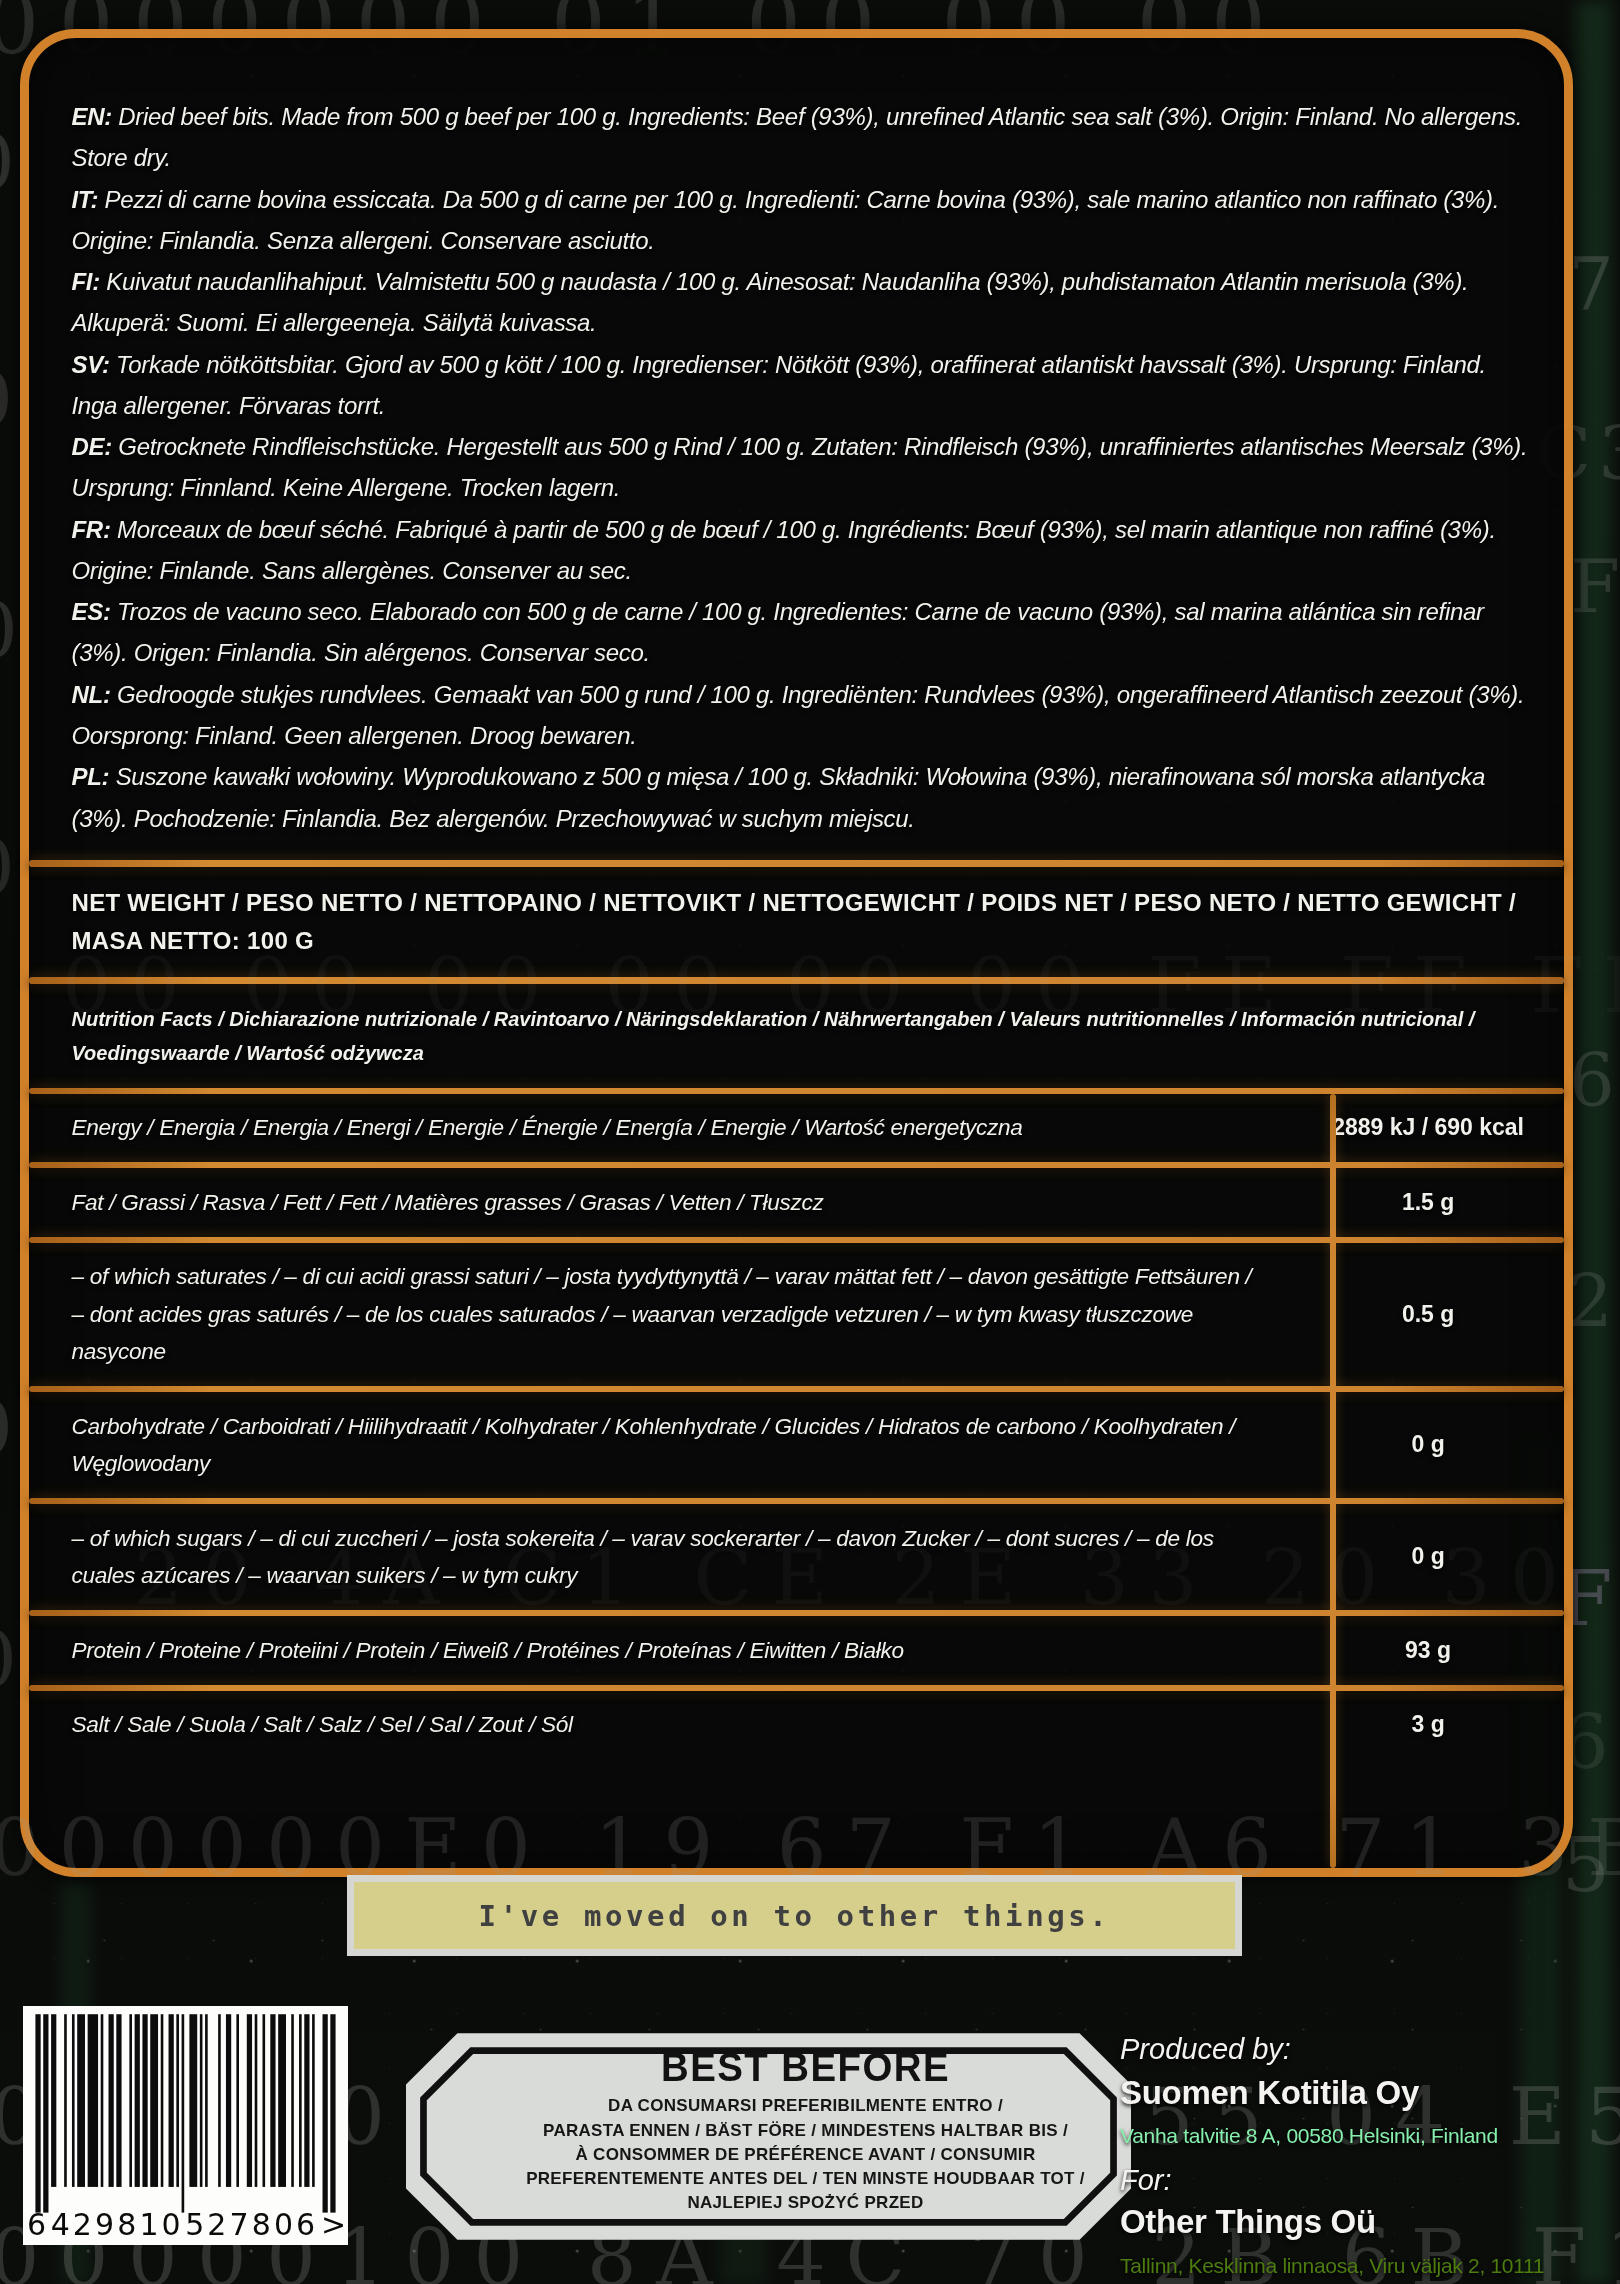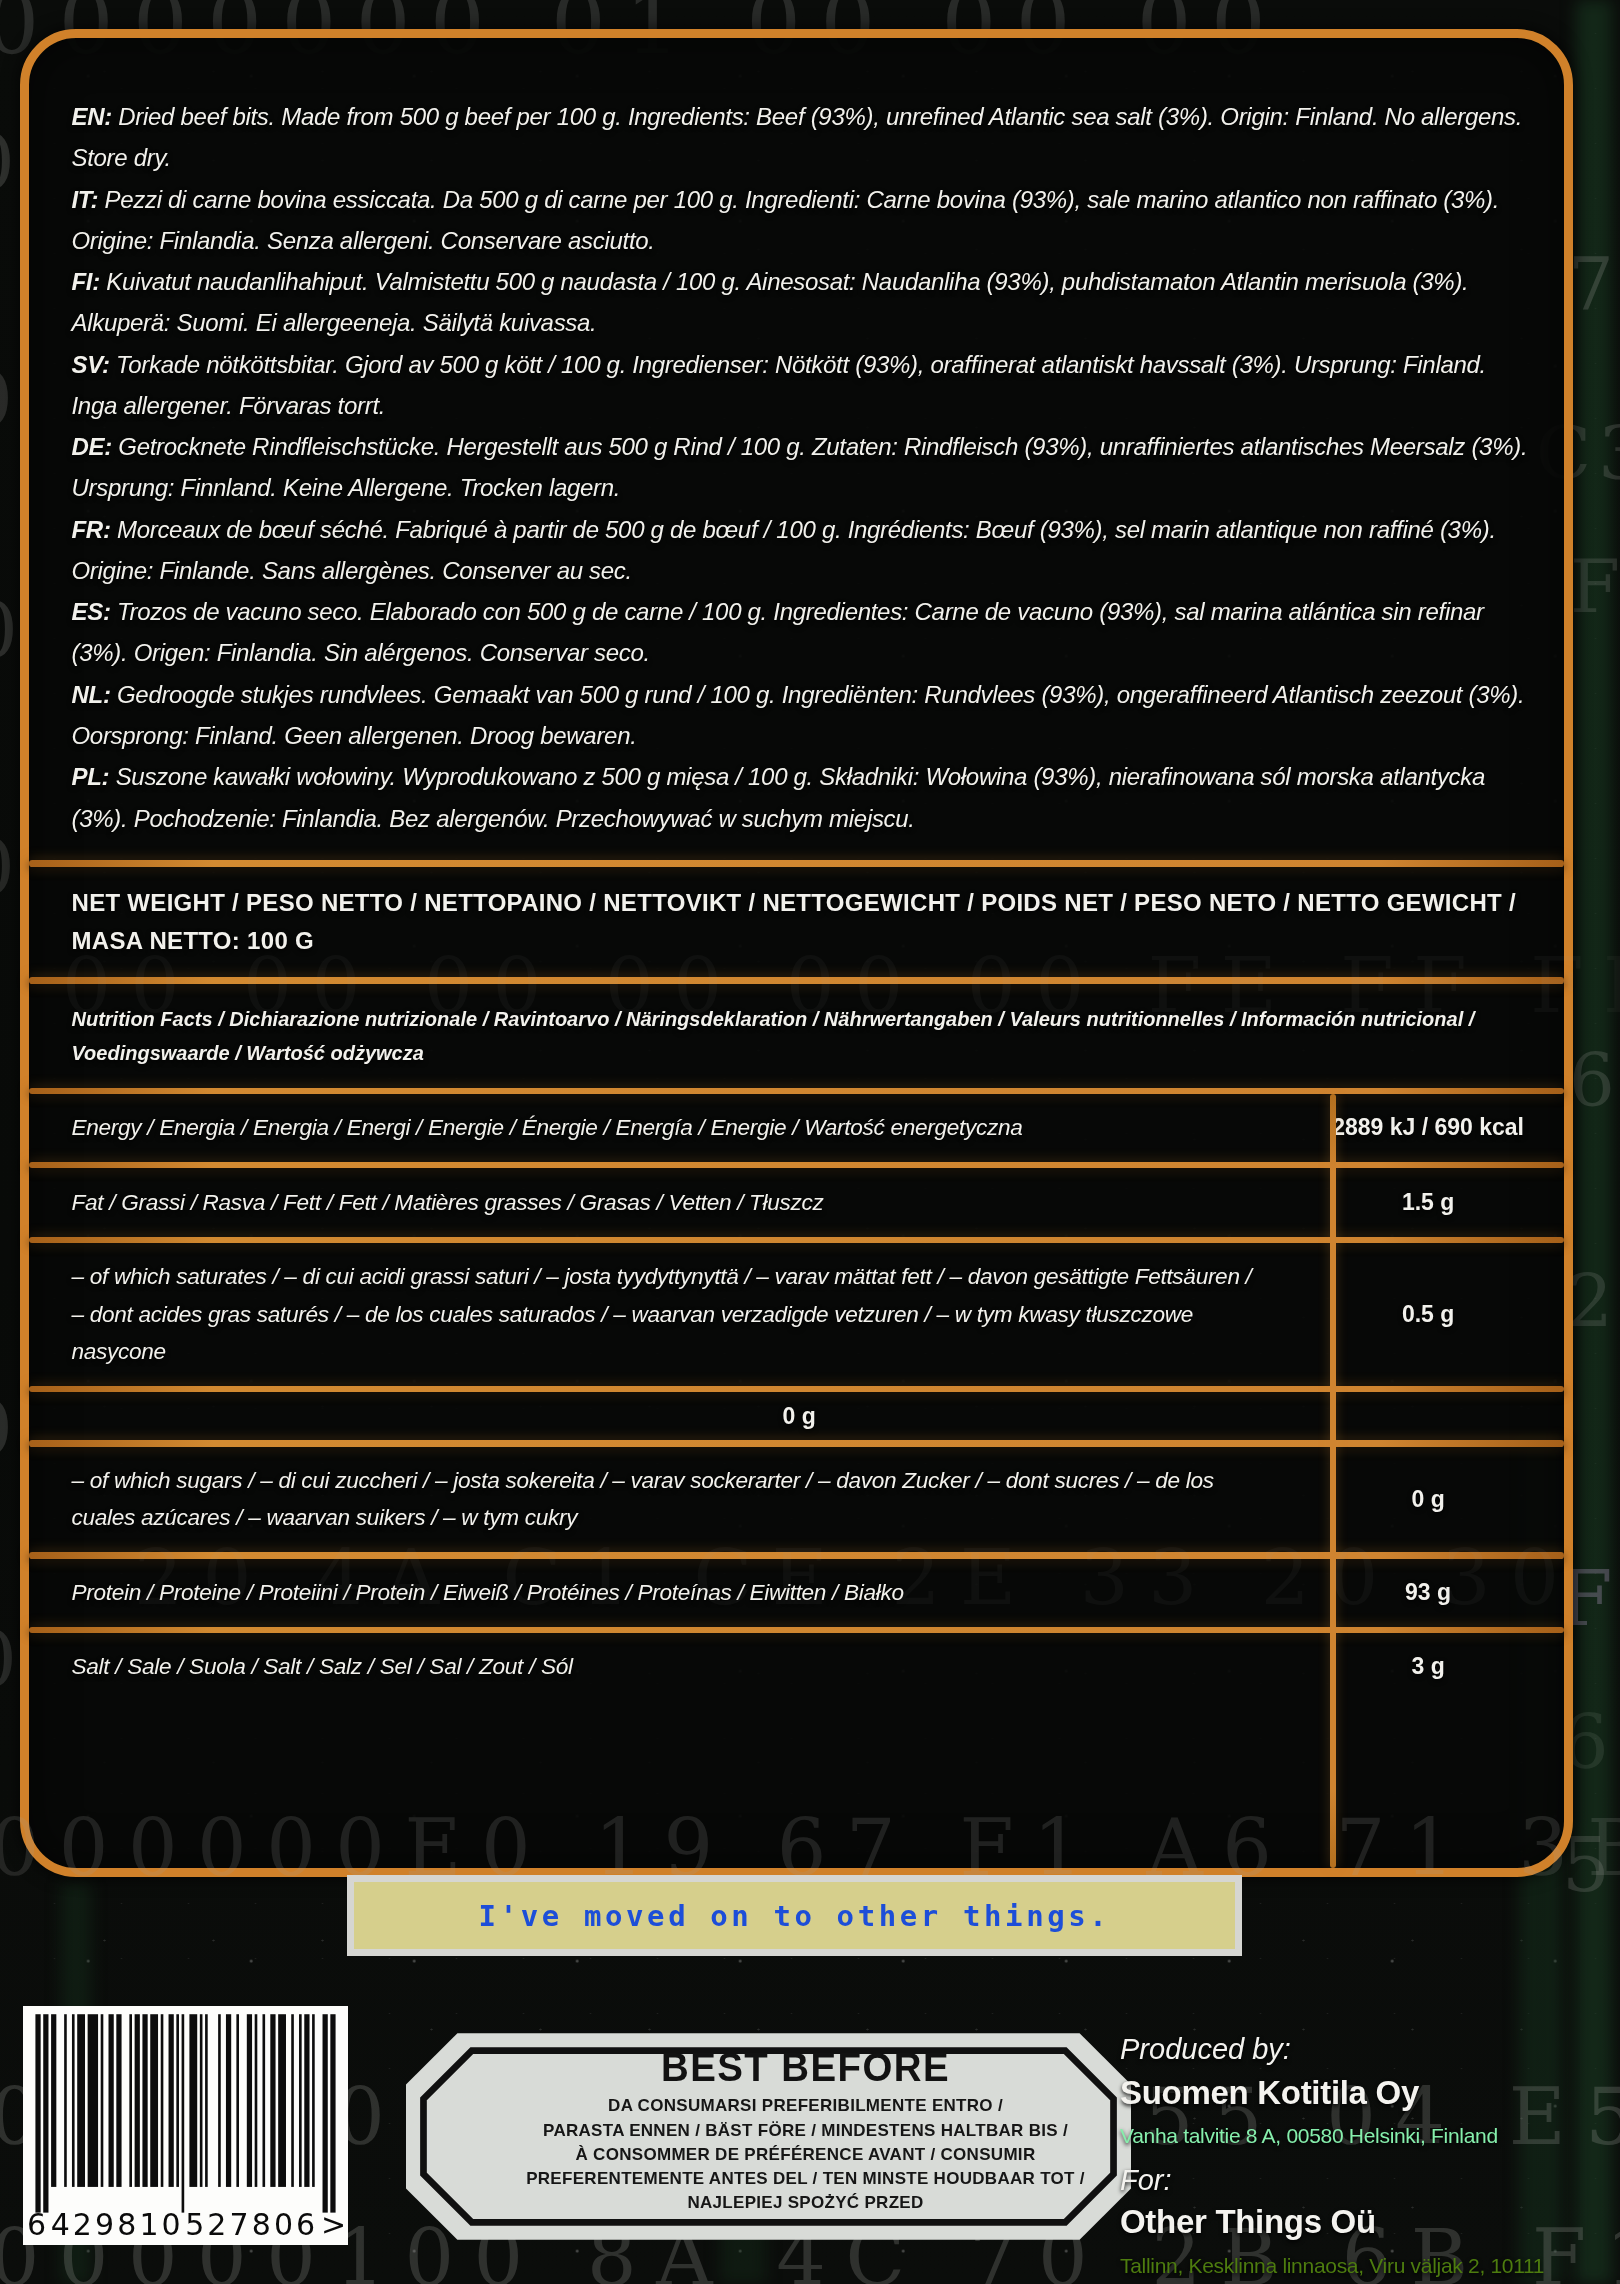--- a/index.html
+++ b/index.html
@@ -50,21 +50,21 @@
       text-shadow:0 1.5px 5.1px rgba(0,0,0,.9);box-sizing:border-box;}
   .trow .cell-value{flex:1;text-align:center;font-weight:bold;font-size:23px;
       line-height:1.55;padding:6.2px 15.4px 6.2px 21.6px;
       text-shadow:0 1.5px 5.1px rgba(0,0,0,.9);}
 
   
   .banner{position:absolute;left:347px;top:1875px;width:895px;height:81px;z-index:6;
       background:#d6cf8c;border:7.2px solid #d6d6d2;box-sizing:border-box;
       display:flex;align-items:center;justify-content:center;}
   .banner span{font-family:"DejaVu Sans Mono",monospace;font-weight:bold;
-      font-size:29px;letter-spacing:3.6px;color:#1d4ed8;}
+      font-size:29px;letter-spacing:3.6px;color:#404040;}
 
   
   .barcode{position:absolute;left:23px;top:2006px;width:325px;height:239px;z-index:5;
       background:#fdfdfb;}
   .barcode svg{position:absolute;left:0;top:0;}
   .bdigits{position:absolute;left:0;right:0;bottom:3.1px;display:flex;
       align-items:flex-end;color:#0b0b0b;font-size:30px;
       font-family:"DejaVu Sans",sans-serif;}
   .bdigits .d-left{width:27px;text-align:center;flex:none;}
   .bdigits .d-g1,.bdigits .d-g2{flex:1;text-align:center;letter-spacing:3.1px;}
@@ -162,20 +162,21 @@
     </div>
     <div class="orule"></div>
 
     <div class="trow">
       <div class="cell-label">– of which saturates / – di cui acidi grassi saturi / – josta tyydyttynyttä / – varav mättat fett / – davon gesättigte Fettsäuren / – dont acides gras saturés / – de los cuales saturados / – waarvan verzadigde vetzuren / – w tym kwasy tłuszczowe nasycone</div>
       <div class="cell-value">0.5 g</div>
     </div>
     <div class="orule"></div>
 
     <div class="trow">
+      <div class="cell-label">Carbohydrate / Carboidrati / Hiilihydraatit / Kolhydrater / Kohlenhydrate / Glucides / Hidratos de carbono / Koolhydraten / Węglowodany</div>
       <div class="cell-value">0 g</div>
     </div>
     <div class="orule"></div>
 
     <div class="trow">
       <div class="cell-label">– of which sugars / – di cui zuccheri / – josta sokereita / – varav sockerarter / – davon Zucker / – dont sucres / – de los cuales azúcares / – waarvan suikers / – w tym cukry</div>
       <div class="cell-value">0 g</div>
     </div>
     <div class="orule"></div>
 

